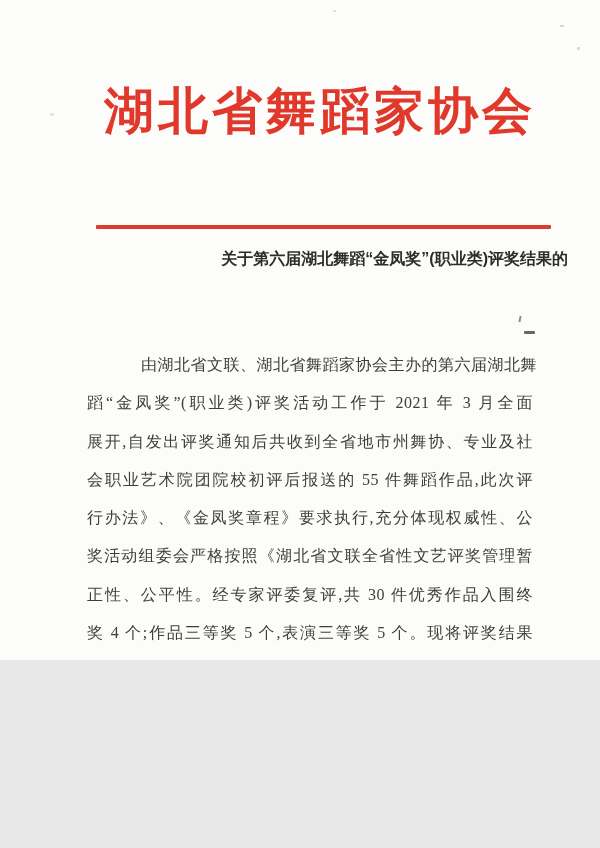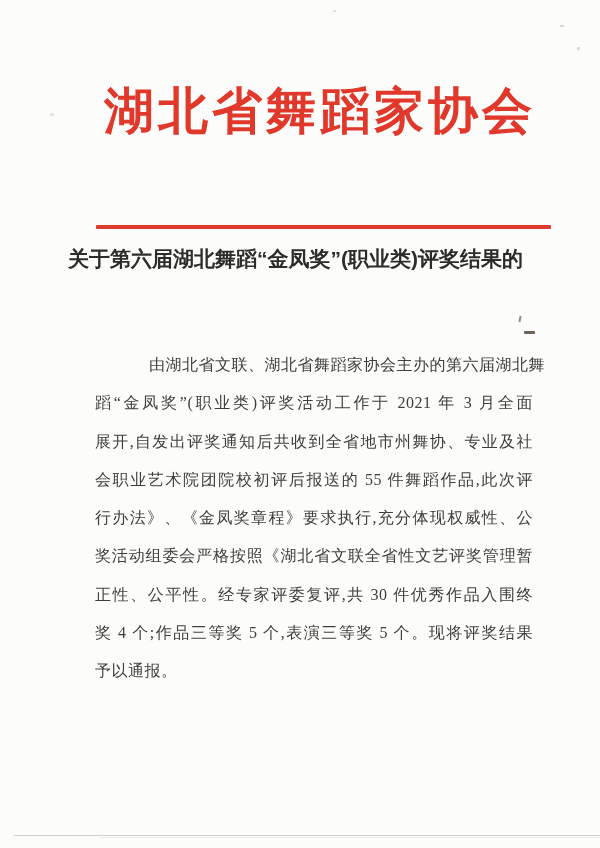--- a/index.html
+++ b/index.html
@@ -4,21 +4,21 @@
 <style>
   html, body {
     margin: 0;
     padding: 0;
     background: #e8e8e8;
     font-family: "Liberation Serif", serif;
   }
   .page {
     position: relative;
     width: 600px;
-    height: 848px;
+    height: 660px;
     margin: 0 auto;
     background: #fcfcfa;
     overflow: hidden;
   }
   
   .letterhead {
     position: absolute;
     top: 80px;
     left: 0;
     width: 600px;
@@ -42,45 +42,44 @@
     height: 4px;
     background: #df3a2f;
     border-radius: 1px;
   }
   
   .doc-title {
     position: absolute;
     top: 242px;
     left: 68px;
     width: 500px;
-    text-align: left;
+    text-align: right;
     font-family: "Liberation Sans", "DejaVu Sans", sans-serif;
     font-weight: bold;
-    font-size: 21px;
+    font-size: 16px;
     line-height: 34px;
     color: #2d2c2a;
   }
   
   .body-block {
     position: absolute;
     left: 87px;
     top: 346px;
     width: 446px;
     font-family: "Liberation Serif", "DejaVu Serif", serif;
     font-size: 16px;
     line-height: 38.3px;
     color: #403e38;
     letter-spacing: 0.5px;
   }
   .body-line {
     text-align: justify;
     text-align-last: justify;
     white-space: nowrap;
     overflow: visible;
-    margin-left: 8px;
   }
   .body-line.first { text-indent: 54px; }
   .body-line.last  { text-align-last: left; white-space: normal; }
   
   .scan-bottom-edge {
     position: absolute;
     top: 835px;
     left: 14px;
     width: 586px;
     height: 1px;

